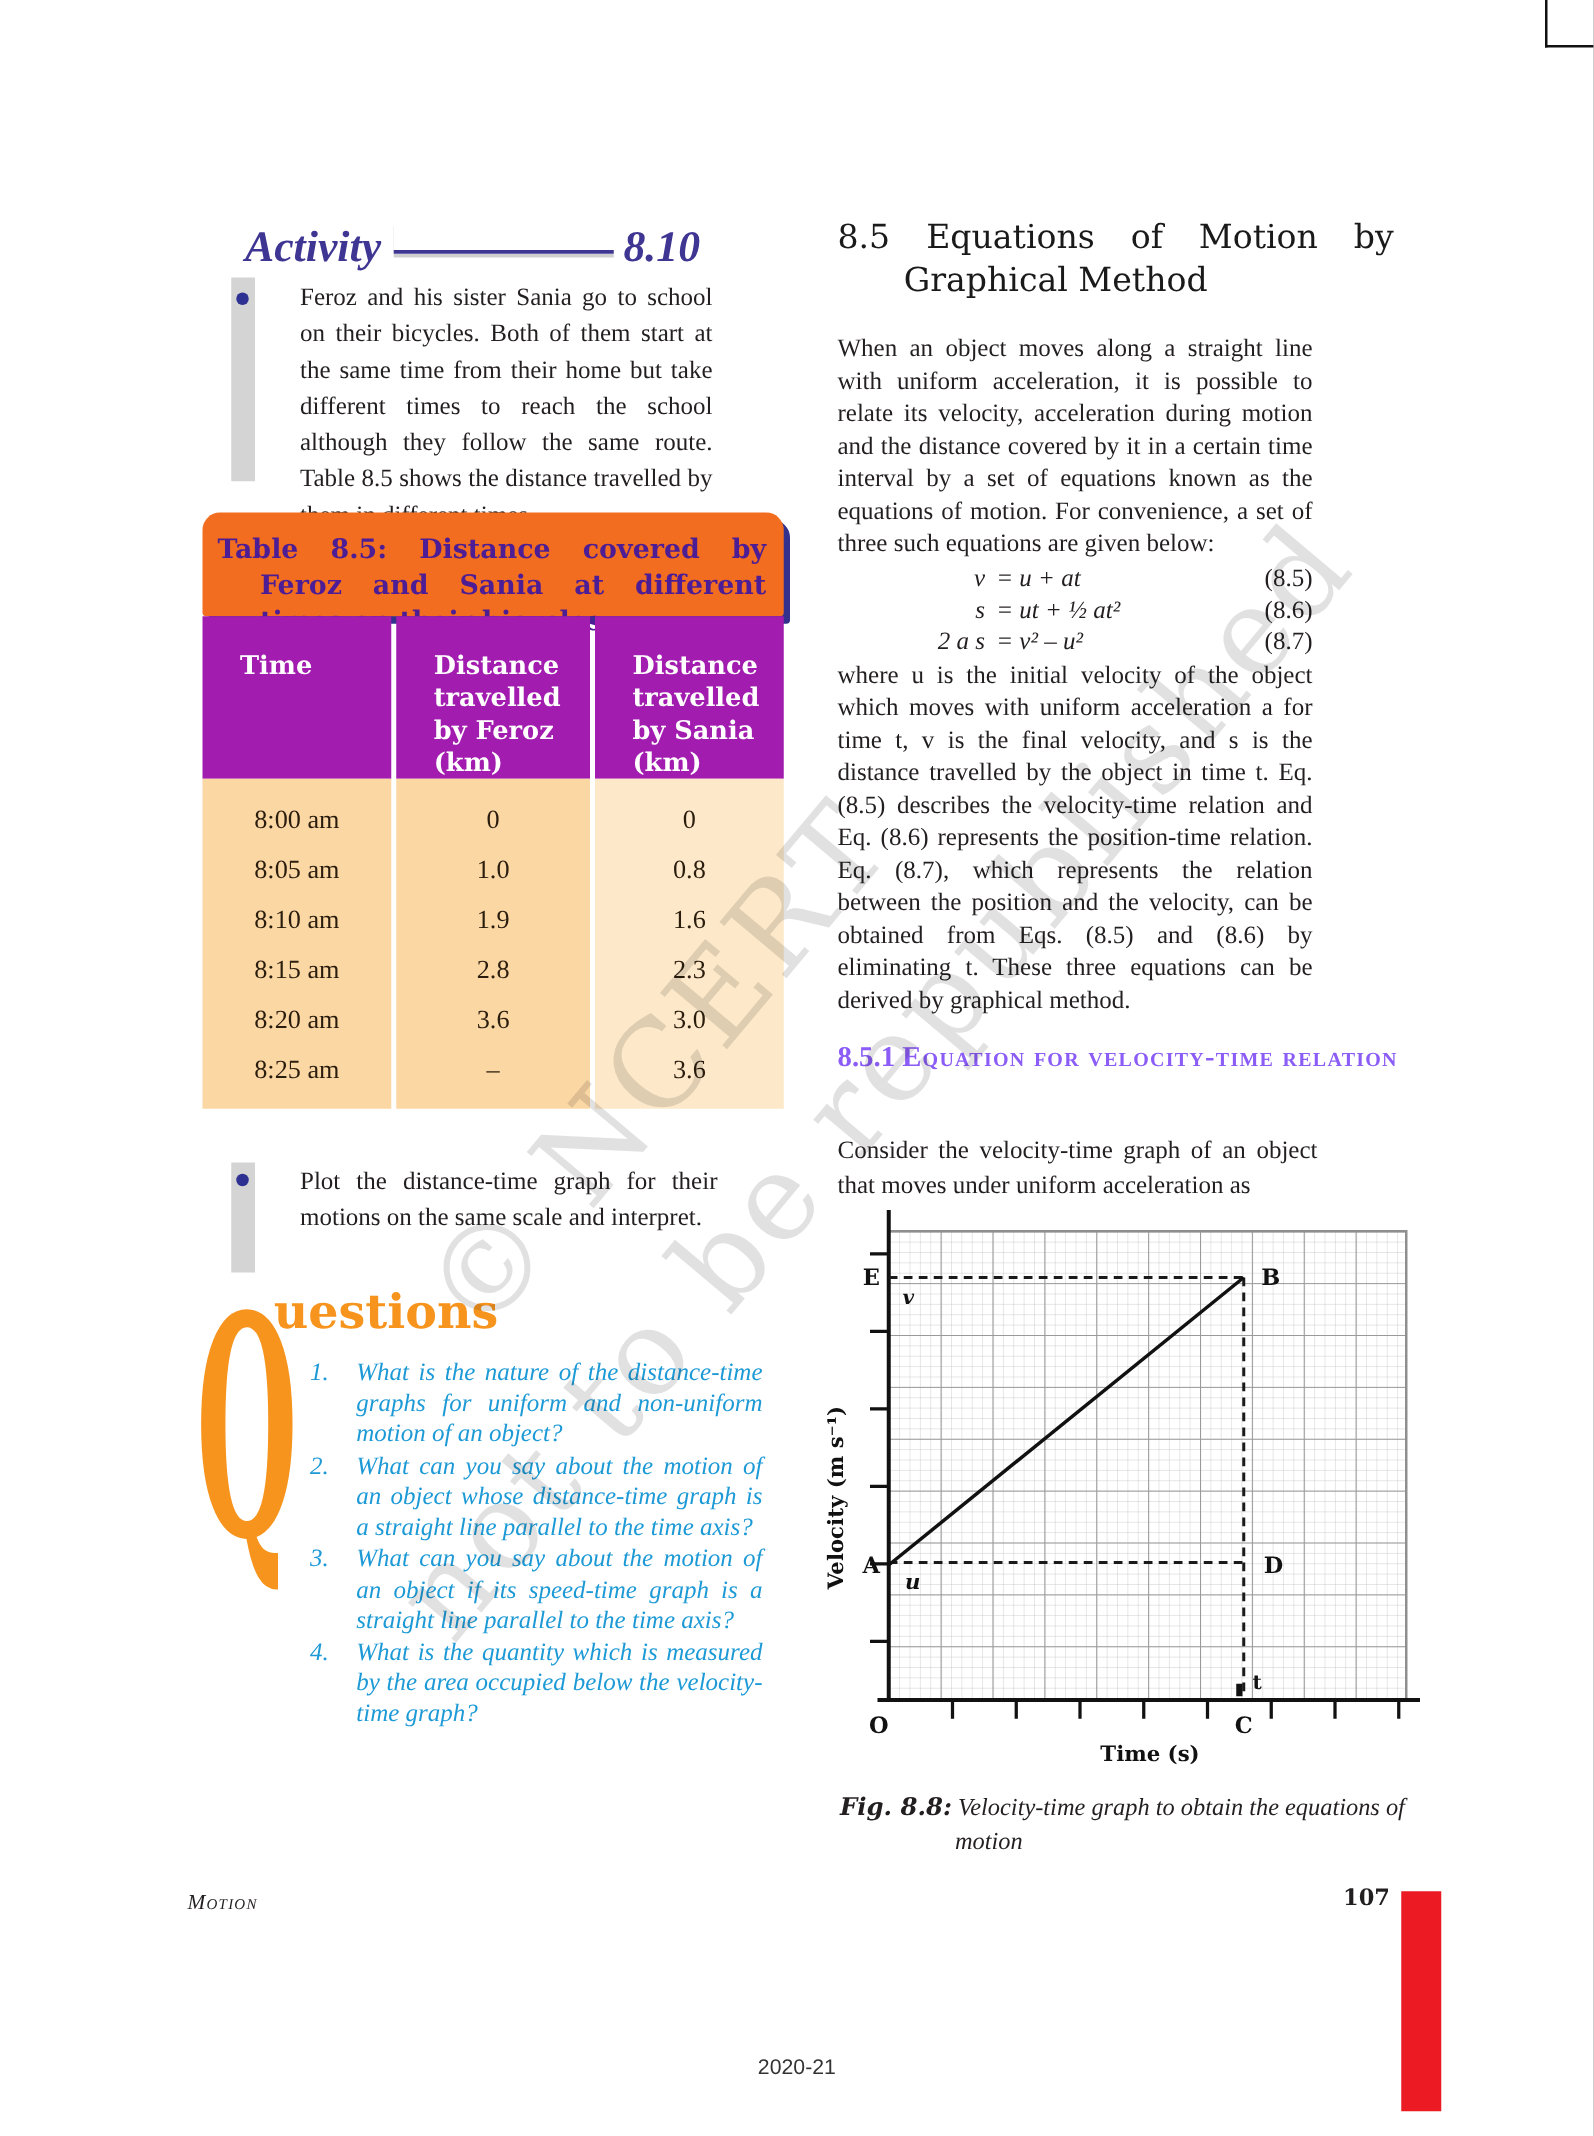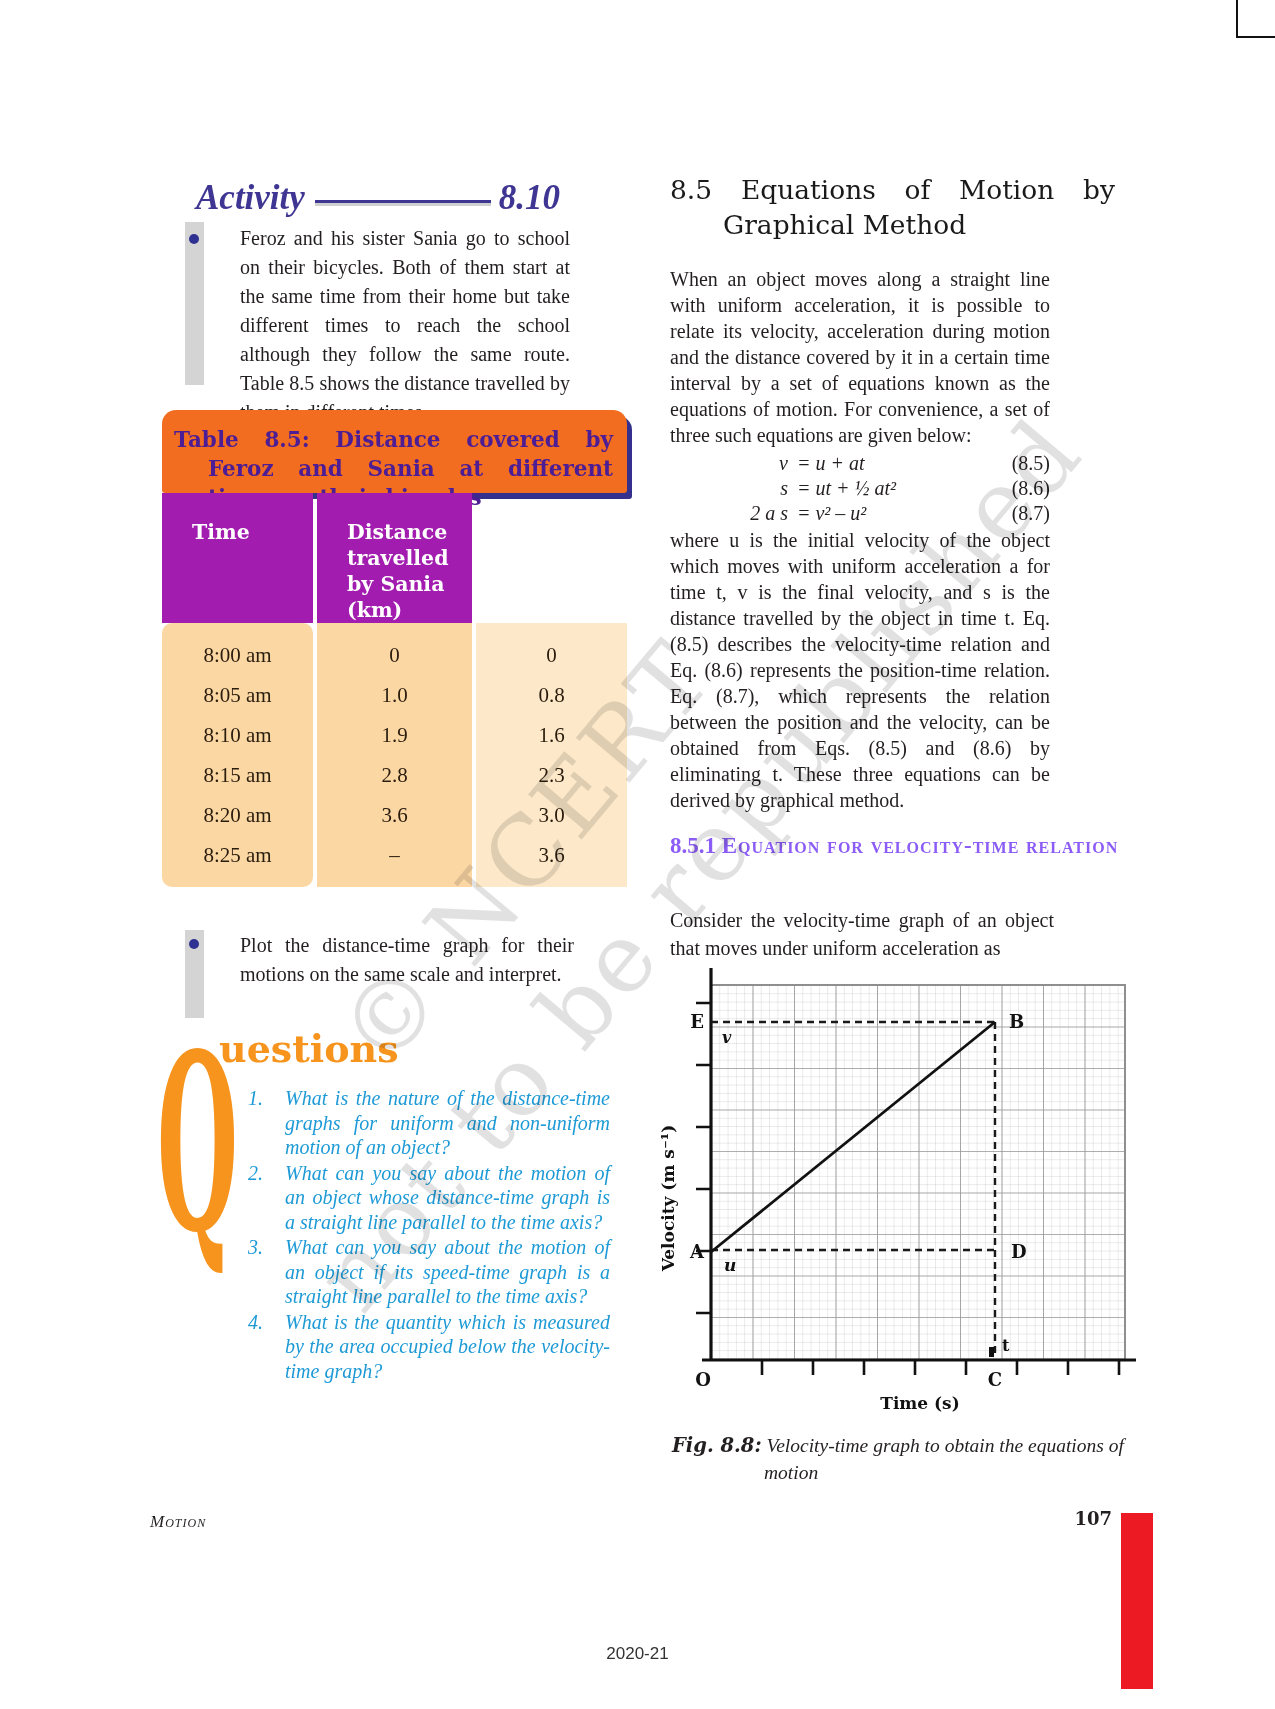--- a/index.html
+++ b/index.html
@@ -33,21 +33,21 @@
   
   .dtable{left:162px;top:410px;width:465px;}
   .t-title{background:#f26d1f;color:#4c1d95;border-radius:14px 14px 3px 3px;box-shadow:5px 6px 0 #33308e;
            font-family:"DejaVu Serif",serif;font-weight:bold;font-size:21.5px;line-height:29px;
            padding:15px 14px 14px 46px;text-indent:-34px;text-align:justify;box-sizing:border-box;height:83px;}
   .t-grid{display:grid;grid-template-columns:151px 155px 151px;column-gap:4px;}
   .t-hcell{background:#a21caf;color:#fff;font-family:"DejaVu Serif",serif;font-weight:bold;
            font-size:20.5px;line-height:26px;height:130px;box-sizing:border-box;padding:26px 6px 0 30px;}
   .t-bcol{padding-top:12px;padding-bottom:12px;}
   .t-cell{height:40px;display:flex;align-items:center;justify-content:center;font-size:21px;color:#2b1d0e;}
-  .colA{background:#fbd7a4;border-radius:10px;}
+  .colA{background:#fbd7a4;}
   .colB{background:#fbd7a4;}
   .colC{background:#fde9c9;}
 
   
   .q-cap{left:157px;top:1022px;color:#f7941d;font-family:"DejaVu Serif",serif;font-size:150px;line-height:150px;
          font-weight:bold;transform:scale(0.62,1.62);transform-origin:top left;}
   .q-title{left:219px;top:1026px;color:#f7941d;font-family:"DejaVu Serif",serif;font-weight:bold;font-size:38px;}
   .q-list{left:248px;top:1086px;width:362px;color:#1d9ad6;font-style:italic;font-size:20px;line-height:24.5px;}
   .q-item{display:flex;margin:0 0 1px 0;}
   .q-num{width:28px;flex:none;text-align:left;}
@@ -99,20 +99,21 @@
   </div>
 
   <div class="abs strip strip1"></div>
   <div class="abs bdot dot1"></div>
   <div class="abs bullet-text bullet1">Feroz and his sister Sania go to school on their bicycles. Both of them start at the same time from their home but take different times to reach the school although they follow the same route. Table 8.5 shows the distance travelled by them in different times</div>
 
   <div class="abs dtable">
     <div class="t-title">Table 8.5: Distance covered by Feroz and Sania at different times on their bicycles</div>
     <div class="t-grid">
       <div class="t-hcell">Time</div>
+      <div class="t-hcell">Distance travelled by Feroz (km)</div>
       <div class="t-hcell">Distance travelled by Sania (km)</div>
     </div>
     <div class="t-grid">
       <div class="t-bcol colA">
         <div class="t-cell">8:00 am</div>
         <div class="t-cell">8:05 am</div>
         <div class="t-cell">8:10 am</div>
         <div class="t-cell">8:15 am</div>
         <div class="t-cell">8:20 am</div>
         <div class="t-cell">8:25 am</div>

